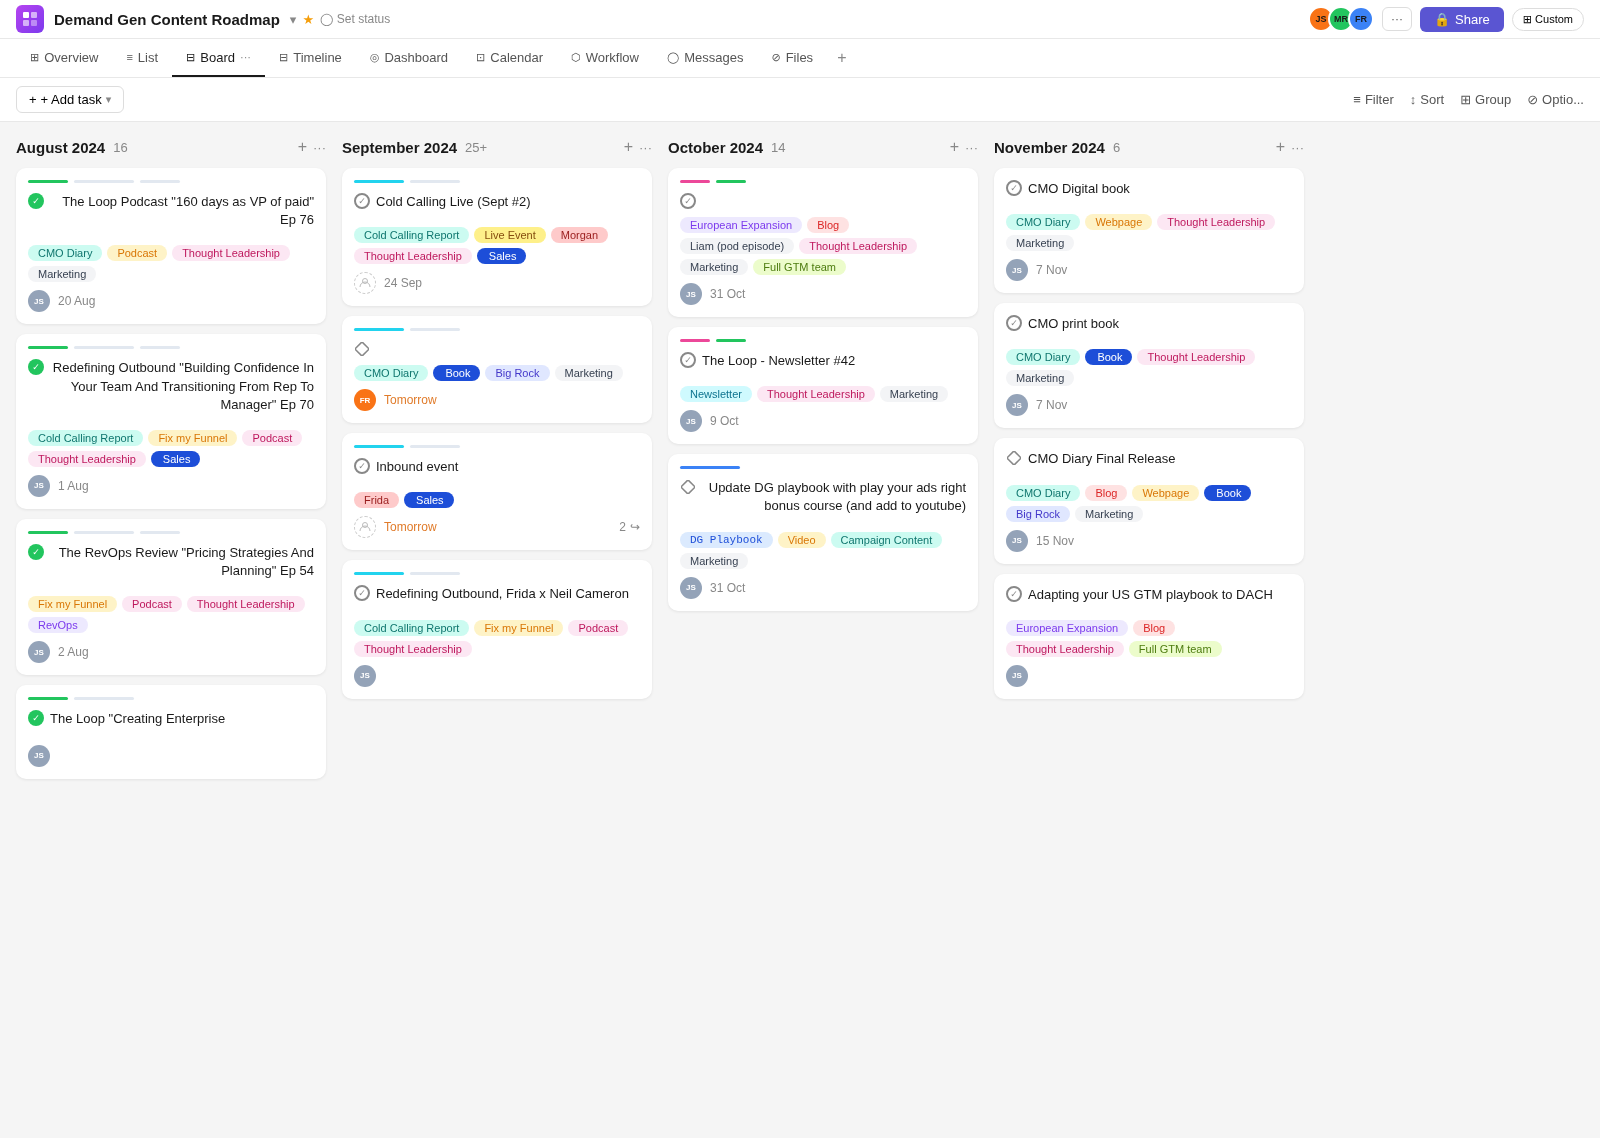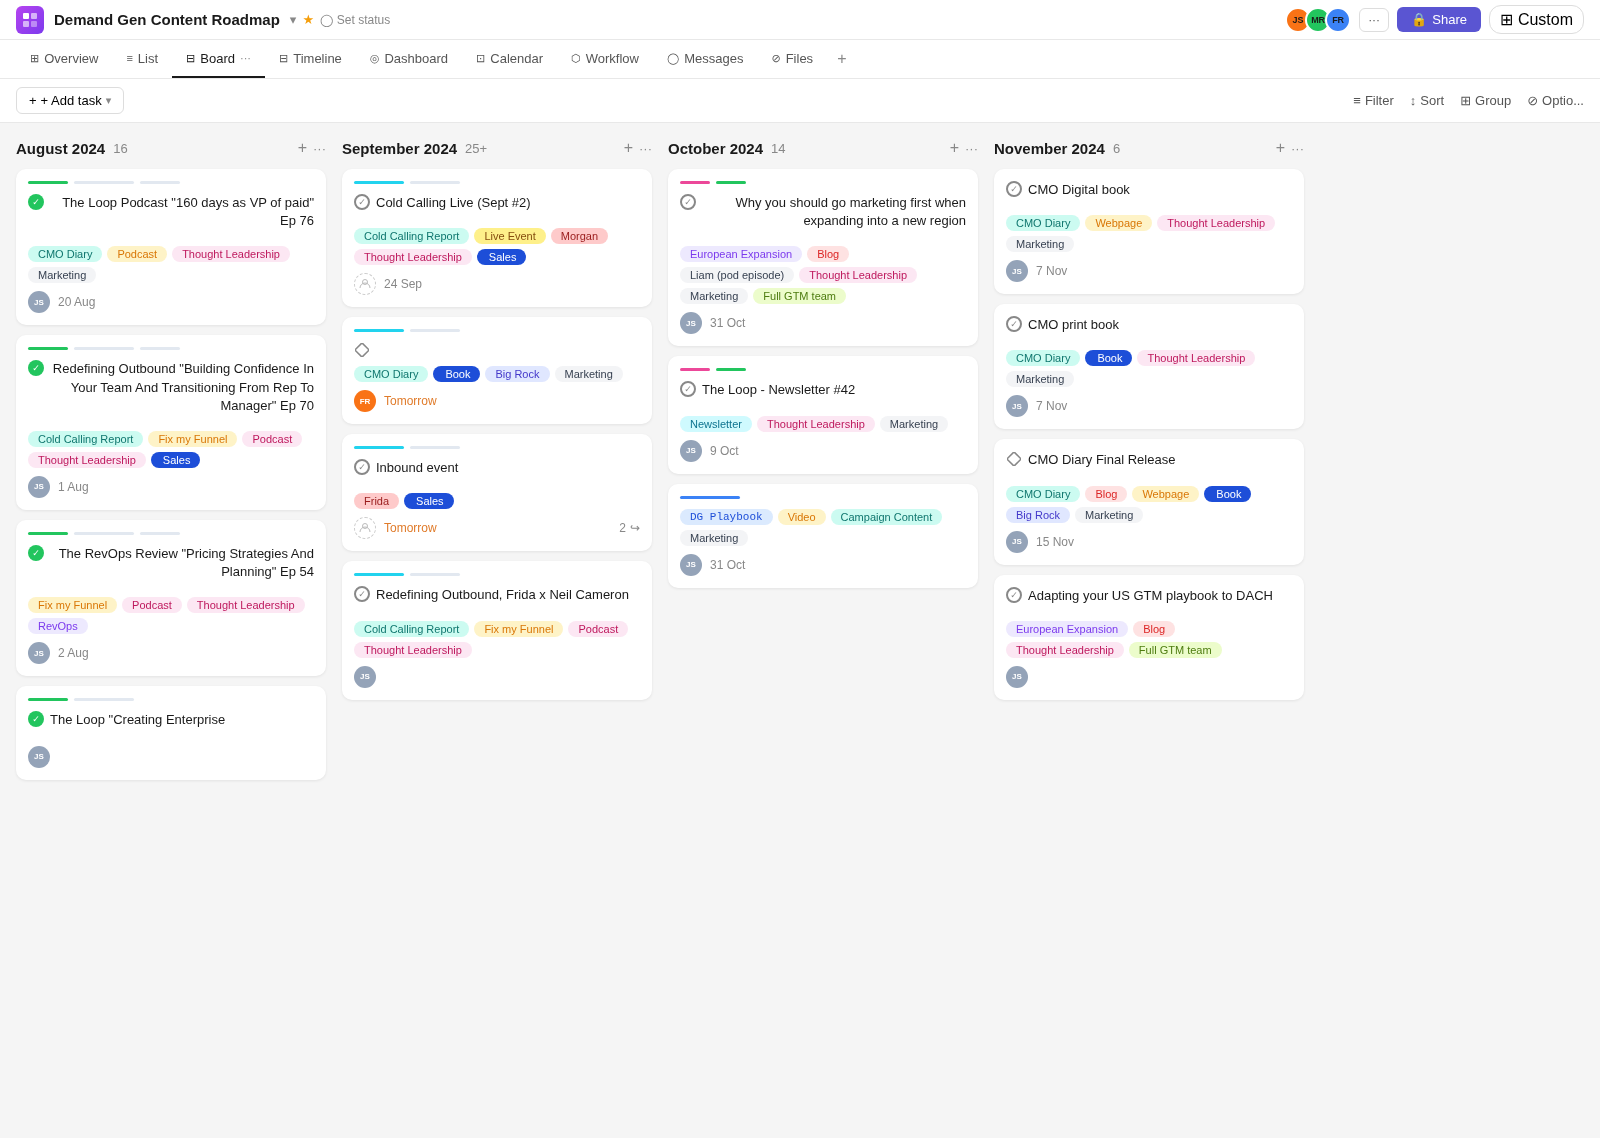--- a/index.html
+++ b/index.html
@@ -9,21 +9,21 @@
     .top-bar { display: flex; align-items: center; padding: 5px 16px; background: #fff; border-bottom: 1px solid #e8e8e8; gap: 10px; }
     .app-icon { width: 28px; height: 28px; background: linear-gradient(135deg, #b644f0, #7c3aed); border-radius: 6px; display: flex; align-items: center; justify-content: center; color: white; font-size: 12px; flex-shrink: 0; }
     .project-title { font-size: 15px; font-weight: 600; }
     .title-actions { display: flex; align-items: center; gap: 6px; color: #888; }
     .top-bar-right { margin-left: auto; display: flex; align-items: center; gap: 8px; }
     .avatars { display: flex; }
     .avatar { width: 26px; height: 26px; border-radius: 50%; border: 2px solid #fff; margin-left: -6px; display: flex; align-items: center; justify-content: center; font-size: 9px; font-weight: 600; }
     .avatar:first-child { margin-left: 0; }
     .more-btn { background: none; border: 1px solid #ddd; border-radius: 6px; padding: 4px 8px; cursor: pointer; font-size: 12px; color: #555; }
     .share-btn { background: #5a55d2; color: white; border: none; border-radius: 6px; padding: 5px 14px; font-size: 13px; font-weight: 500; cursor: pointer; display: flex; align-items: center; gap: 5px; }
-    .custom-btn { background: none; border: 1px solid #ddd; border-radius: 12px; padding: 4px 10px; cursor: pointer; font-size: 16px; }
+    .custom-btn { background: none; border: 1px solid #ddd; border-radius: 12px; padding: 4px 10px; cursor: pointer; font-size: 11px; }
 
     
     .nav-bar { display: flex; align-items: center; padding: 0 16px; background: #fff; border-bottom: 1px solid #e8e8e8; gap: 0; }
     .nav-item { display: flex; align-items: center; gap: 5px; padding: 10px 14px; font-size: 13px; color: #555; cursor: pointer; border-bottom: 2px solid transparent; white-space: nowrap; }
     .nav-item.active { color: #1a1a1a; border-bottom: 2px solid #1a1a1a; font-weight: 500; }
     .nav-icon { font-size: 11px; }
     .add-view-btn { padding: 10px 10px; color: #888; cursor: pointer; font-size: 16px; }
 
     
     .toolbar { display: flex; align-items: center; padding: 8px 16px; background: #fff; border-bottom: 1px solid #e8e8e8; }
@@ -398,21 +398,20 @@
     </div>
   </div>
       <div class="card">
       <div class="card-status-bar">
         <div class="status-dot" style="background:#ec4899;width:30px;"></div>
         <div class="status-dot" style="background:#22c55e;width:30px;"></div>
 
       </div>
       <div class="card-title-row">
         <span class="status-check-outline">✓</span>
-        <span class="card-title">Why you should go marketing first when expanding into a new region</span>
       </div>
       <div class="tags">
         <span class="tag tag-purple">European Expansion</span>
           <span class="tag tag-red">Blog</span>
           <span class="tag tag-gray">Liam (pod episode)</span>
           <span class="tag tag-pink">Thought Leadership</span>
           <span class="tag tag-gray">Marketing</span>
           <span class="tag tag-lime">Full GTM team</span>
       </div>
       <div class="card-footer">
@@ -440,20 +439,28 @@
       <div class="card-avatar" style="background:#94a3b8; color: white;">JS</div>
       <span class="card-date ">9 Oct</span>
 
     </div>
     </div>
       <div class="card">
       <div class="card-status-bar">
         <div class="status-dot" style="background:#3b82f6;width:60px;"></div>
         <div class="status-dot" style="background:#e2e8f0;width:0px;"></div>
 
+      </div>
+      <div class="card-title-row">
+        <span class="status-diamond">
+      <svg width="14" height="14" viewBox="0 0 14 14">
+              <rect x="2" y="2" width="10" height="10" rx="1" transform="rotate(45 7 7)" fill="none" stroke="#888" stroke-width="1.5"></rect>
+            </svg>
+    </span>
+        <span class="card-title">Update DG playbook with play your ads right bonus course (and add to youtube)</span>
       </div>
       <div class="tags">
         <span class="tag tag-blue">DG Playbook</span>
           <span class="tag tag-orange">Video</span>
           <span class="tag tag-teal">Campaign Content</span>
           <span class="tag tag-gray">Marketing</span>
       </div>
       <div class="card-footer">
       <div class="card-avatar" style="background:#94a3b8; color: white;">JS</div>
       <span class="card-date ">31 Oct</span>

